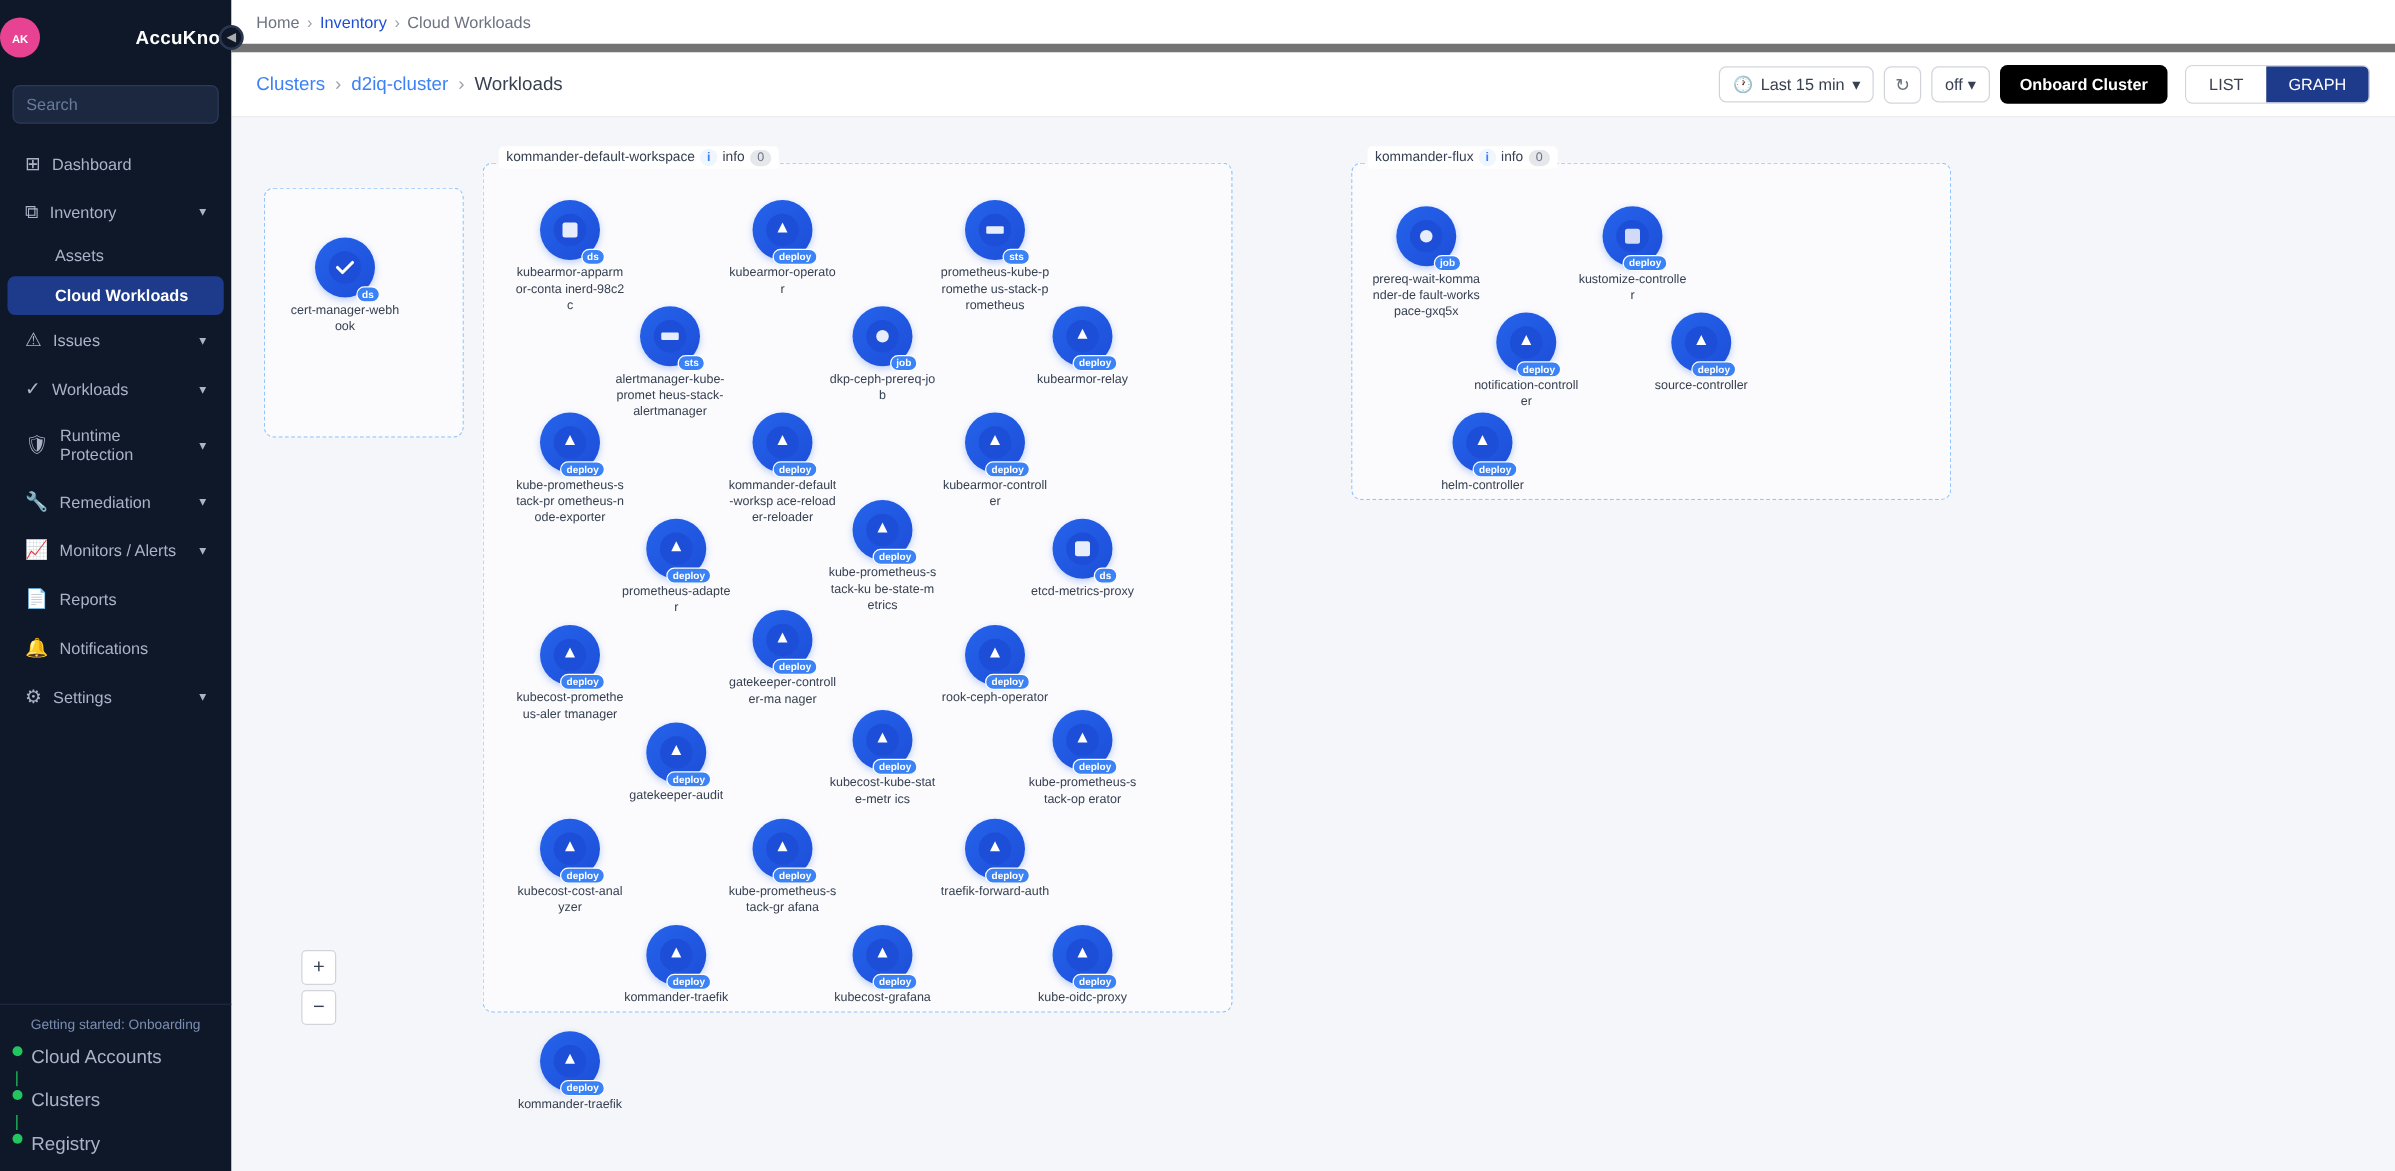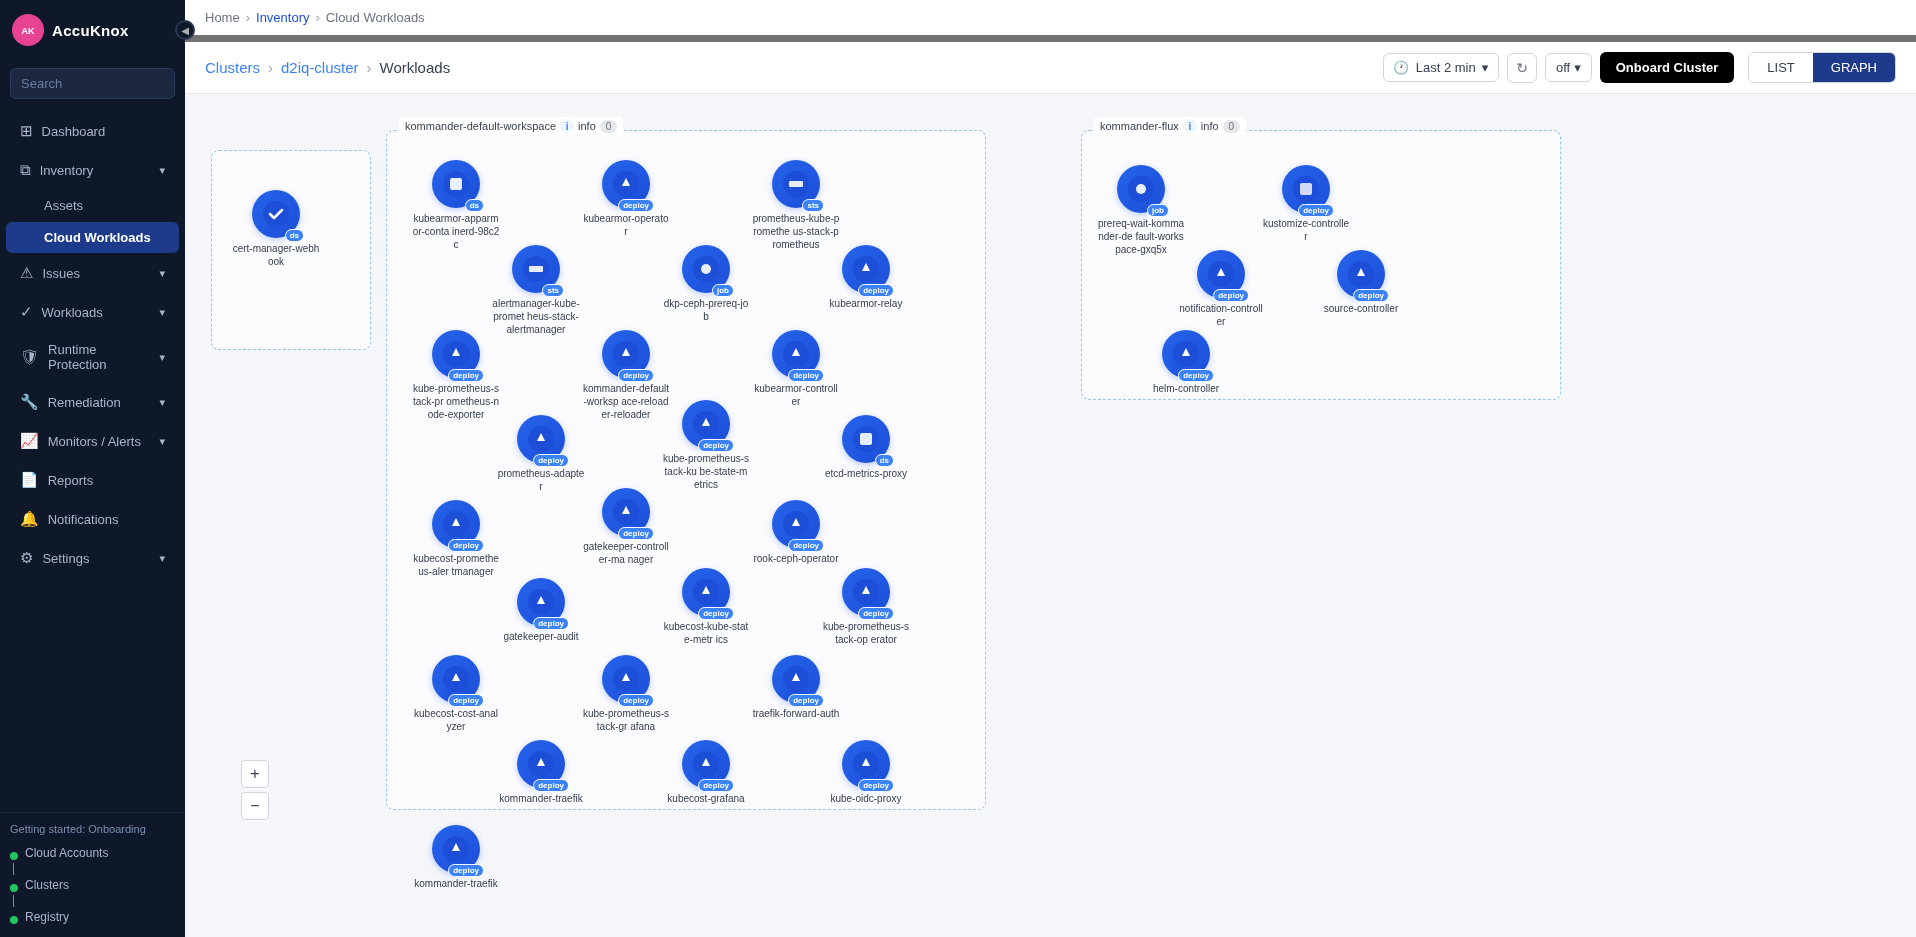--- a/index.html
+++ b/index.html
@@ -13,22 +13,23 @@
       color: #fff;
       display: flex;
       flex-direction: column;
       height: 100vh;
       position: relative;
       z-index: 10;
     }
     #sidebar .logo-area {
       display: flex;
       align-items: center;
-      padding: 14px 12px;
+      padding: 14px 0;
       gap: 8px;
+      justify-content: space-between;
     }
     .logo-icon {
       width: 32px; height: 32px;
       background: #e84393;
       border-radius: 50%;
       display: flex; align-items: center; justify-content: center;
       font-weight: bold; font-size: 13px; color: #fff;
       flex-shrink: 0;
     }
     .logo-text { font-size: 15px; font-weight: 700; color: #fff; letter-spacing: 0.3px; }
@@ -75,24 +76,24 @@
       color: #aab4c8;
       font-size: 13px;
       border-radius: 6px;
       margin: 1px 6px;
     }
     .sub-nav-item.active-sub { background: #1e3a8a; color: #fff; font-weight: 600; }
     .onboarding-section {
       padding: 10px;
       border-top: 1px solid #1c2840;
     }
-    .onboarding-title { font-size: 11px; color: #7a8db0; margin-bottom: 8px; }
+    .onboarding-title { font-size: 11px; color: #7a8db0; margin-bottom: 8px; text-align: center; }
     .onboarding-item {
-      display: flex; align-items: flex-end; gap: 7px;
-      font-size: 12px; color: #aab4c8;
+      display: flex; align-items: flex-start; gap: 7px;
+      font-size: 15px; color: #aab4c8;
       padding: 3px 0;
     }
     .dot-green { width: 8px; height: 8px; border-radius: 50%; background: #22c55e; flex-shrink: 0; }
     .dot-line { width: 1px; height: 12px; background: #22c55e; margin-left: 3.5px; }
 
     
     #main {
       flex: 1;
       display: flex;
       flex-direction: column;
@@ -414,21 +415,21 @@
     <div class="toolbar-left">
       <span class="cluster-link">Clusters</span>
       <span class="sep">›</span>
       <span class="cluster-link">d2iq-cluster</span>
       <span class="sep">›</span>
       <span class="workloads-text">Workloads</span>
     </div>
     <div class="toolbar-right">
       <div class="time-selector">
         <span class="clock-icon">🕐</span>
-        <span>Last 2 min</span>
+        <span>Last 15 min</span>
         <span>▾</span>
       </div>
       <button class="refresh-btn">↻</button>
       <div class="off-selector">
         <span>off</span>
         <span>▾</span>
       </div>
       <button class="onboard-btn">Onboard Cluster</button>
     </div>
     <div class="view-toggle">

